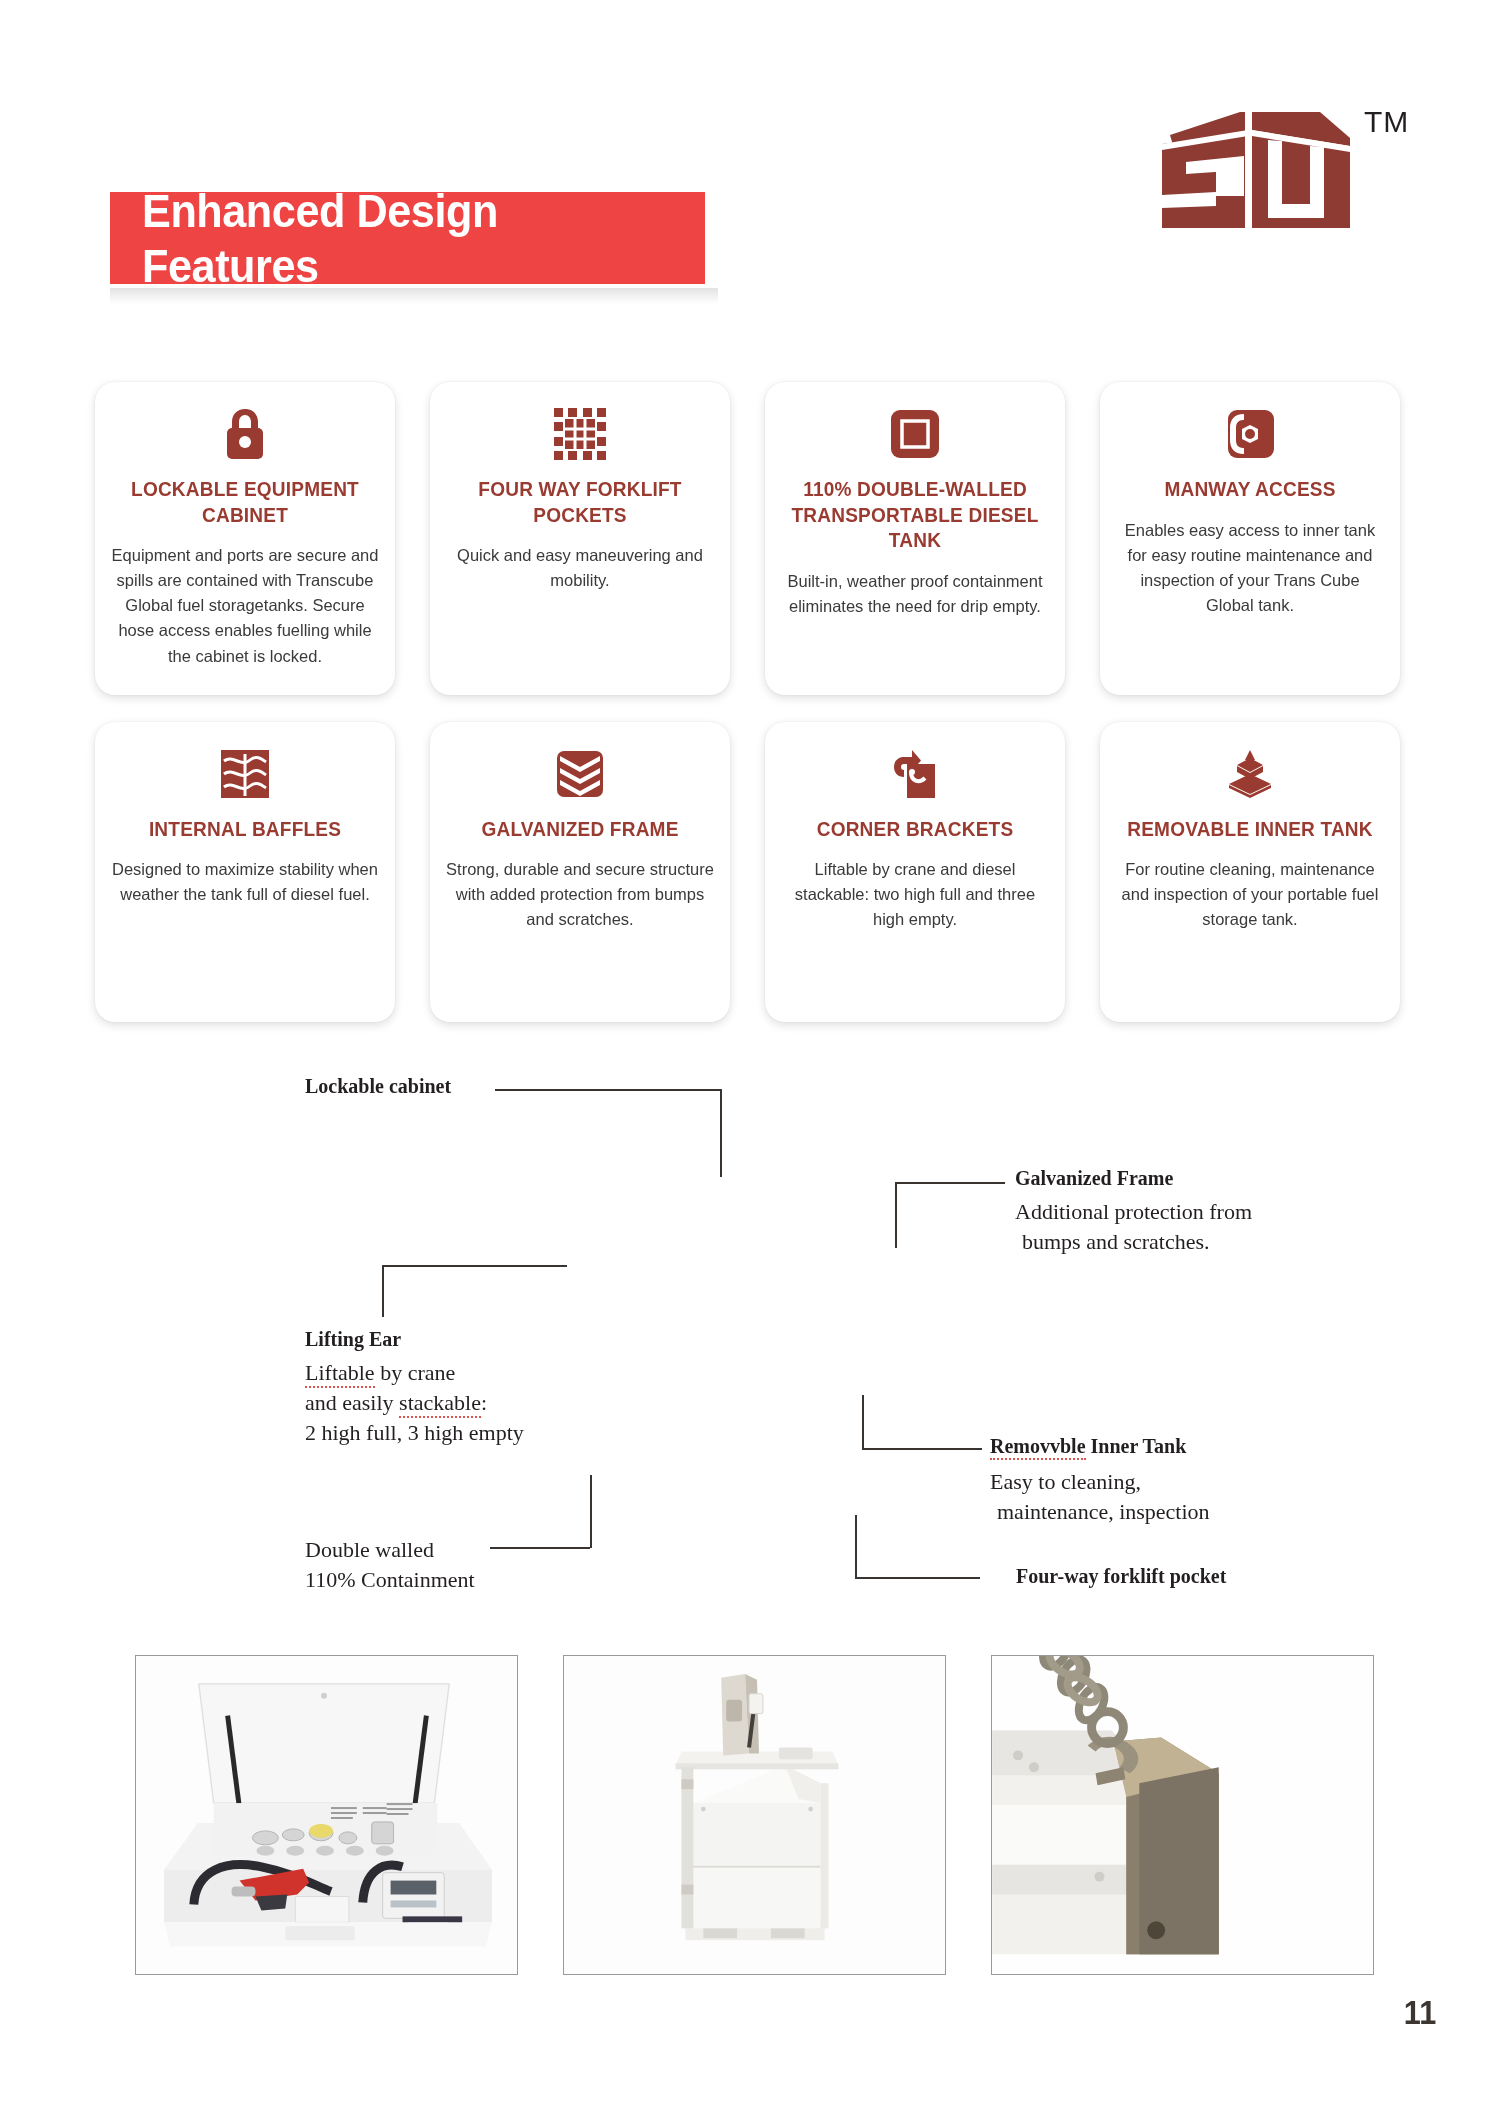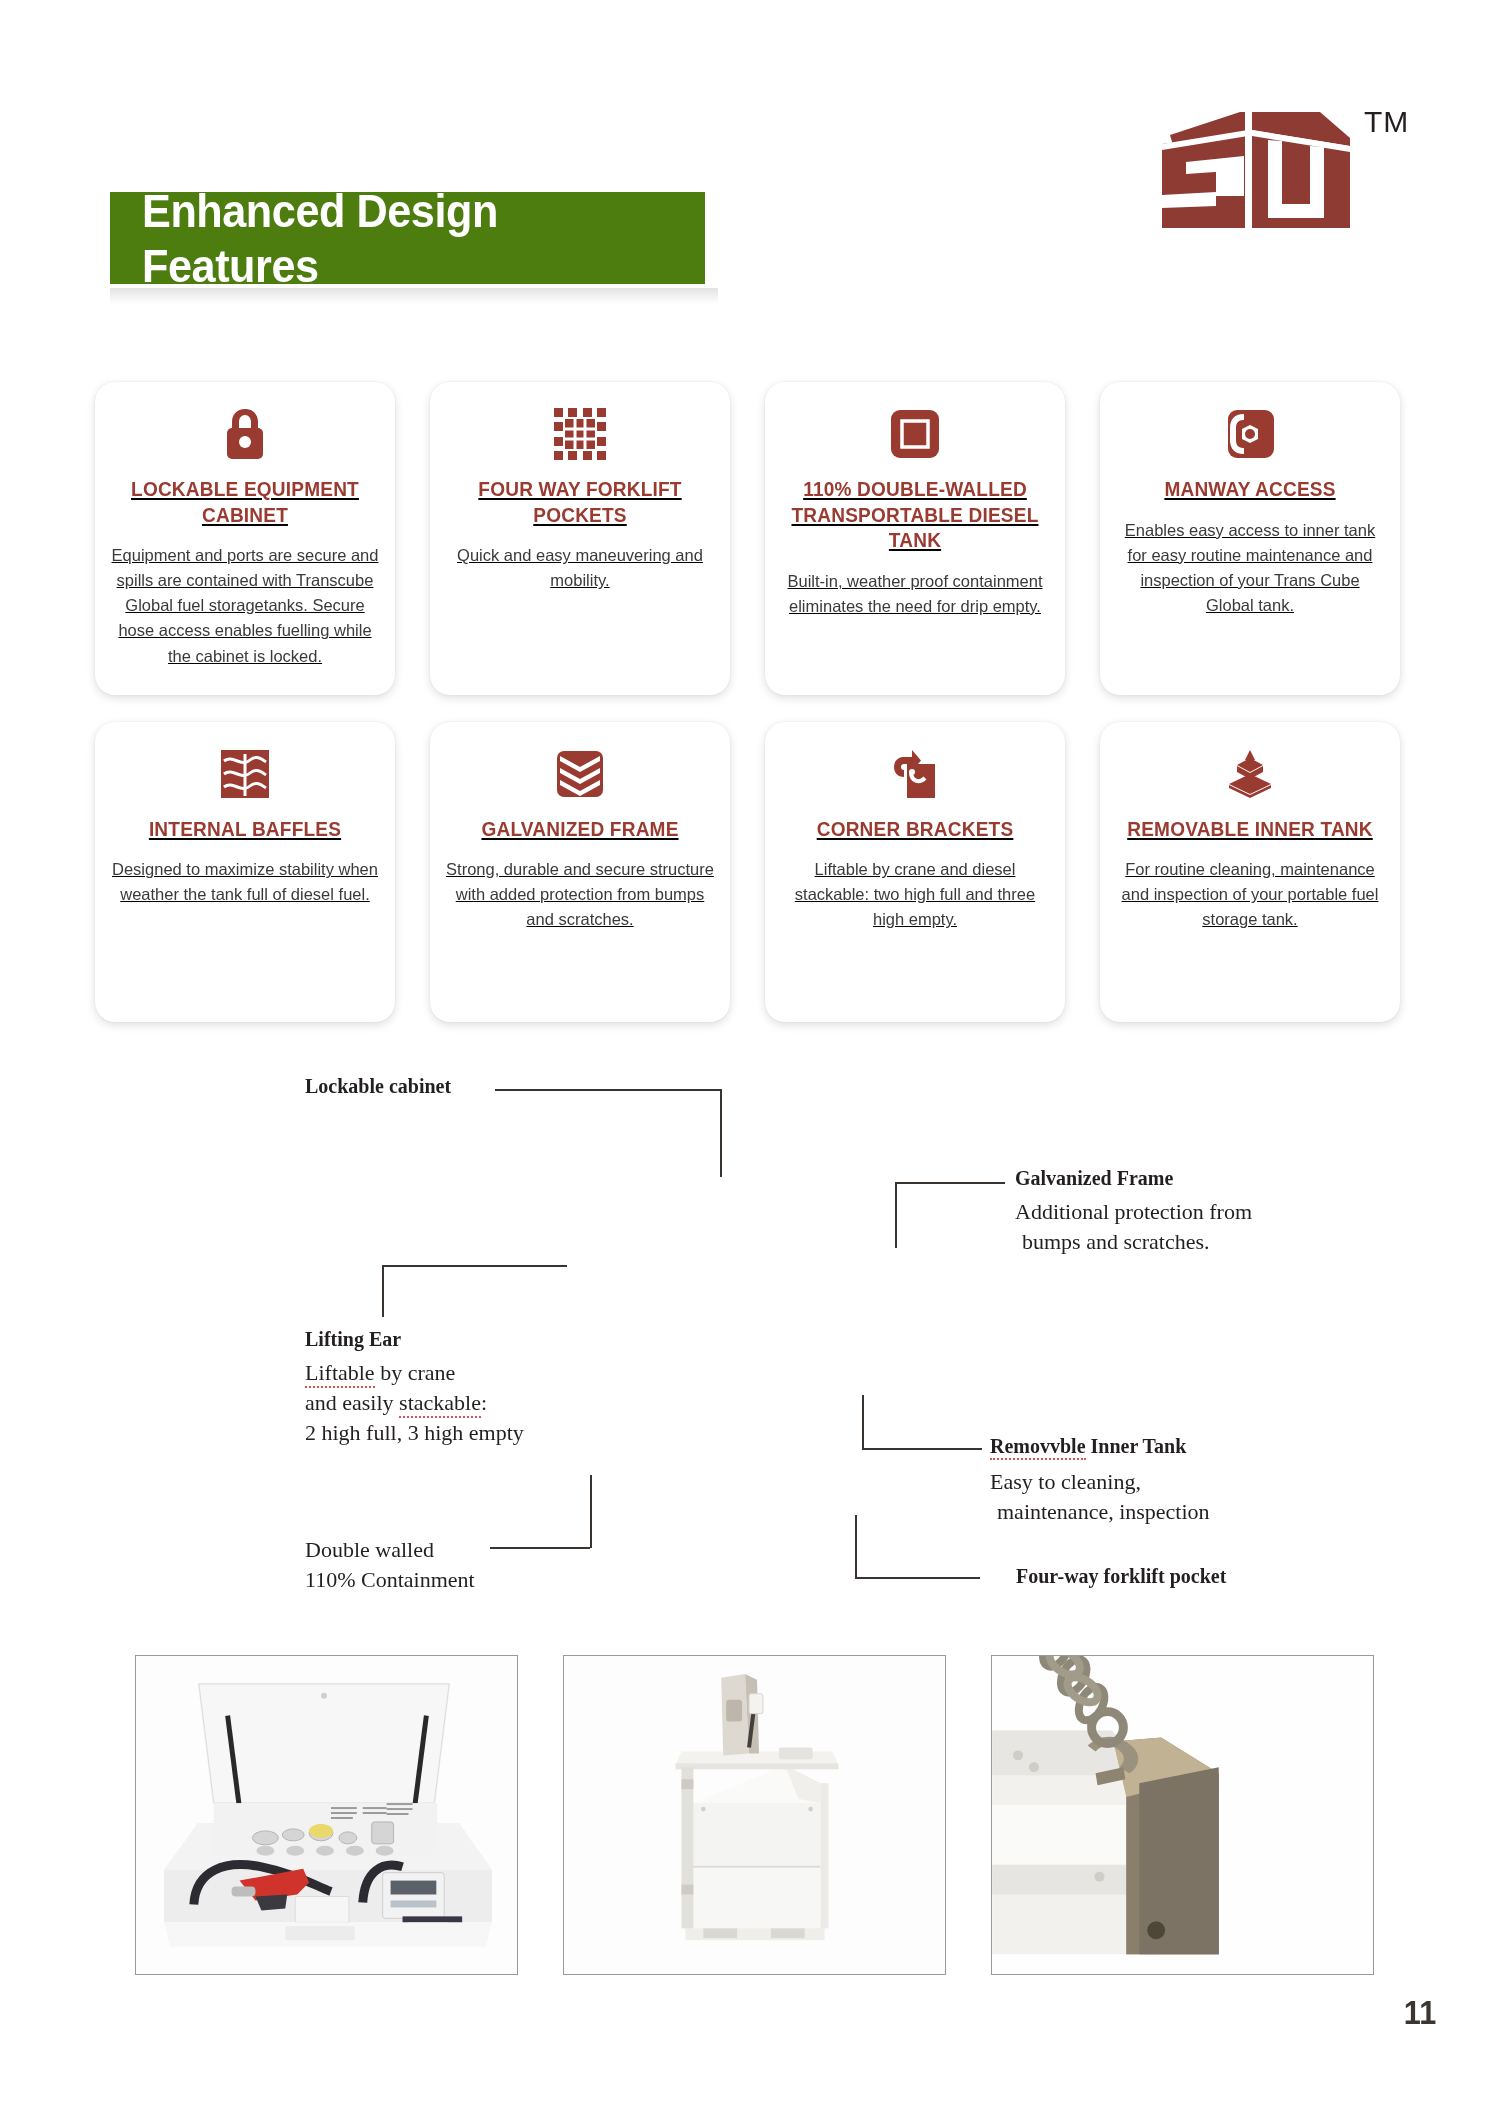--- a/index.html
+++ b/index.html
@@ -10,35 +10,35 @@
     overflow: hidden;
   }
   .page { position: relative; width: 1500px; height: 2121px; background:#fff; }
 
   
   .logo-wrap { position:absolute; left:1140px; top:100px; width:230px; height:130px; }
   .tm { position:absolute; left:1350px; top:105px; font-size:30px; letter-spacing:1px; color:#231f20; font-family:"Liberation Sans",sans-serif;margin-left:14px; }
 
   .title-band {
     position:absolute; left:110px; top:192px; width:595px; height:92px;
-    background:#4d7c0f; display:flex; align-items:center; padding-left:32px;
+    background:#ef4444; display:flex; align-items:center; padding-left:32px;
   }
   .title-band .title {
     color:#ffffff; font-size:47px; font-weight:700; letter-spacing:-0.5px;
     font-family:"Liberation Sans Narrow","Liberation Sans",sans-serif;
     transform: scaleX(0.92); transform-origin:left center;
   }
   .title-shadow {
     position:absolute; left:110px; top:288px; width:608px; height:16px;
     background: linear-gradient(180deg,#e2e2e2 0%, #f4f4f4 60%, #ffffff 100%);
   }
 
   
   .cards { position:absolute; left:95px; top:382px; width:1315px; }
-  .card-row { display:flex; gap:35px; margin-bottom:27px;text-decoration:underline; }
+  .card-row { display:flex; gap:35px; margin-bottom:27px; }
   .card {
     width:300px; background:#fff; border-radius:20px;
     box-shadow: 0 3px 10px rgba(0,0,0,0.13), 0 0 2px rgba(0,0,0,0.08);
     padding:24px 16px 26px; text-align:center;
   }
   .card.r1 { min-height:300px; }
   .card.r2 { min-height:300px; }
   .card-icon { height:56px; display:flex; align-items:center; justify-content:center; margin-bottom:14px; }
   .card-icon svg { display:block; }
   .card-title {

